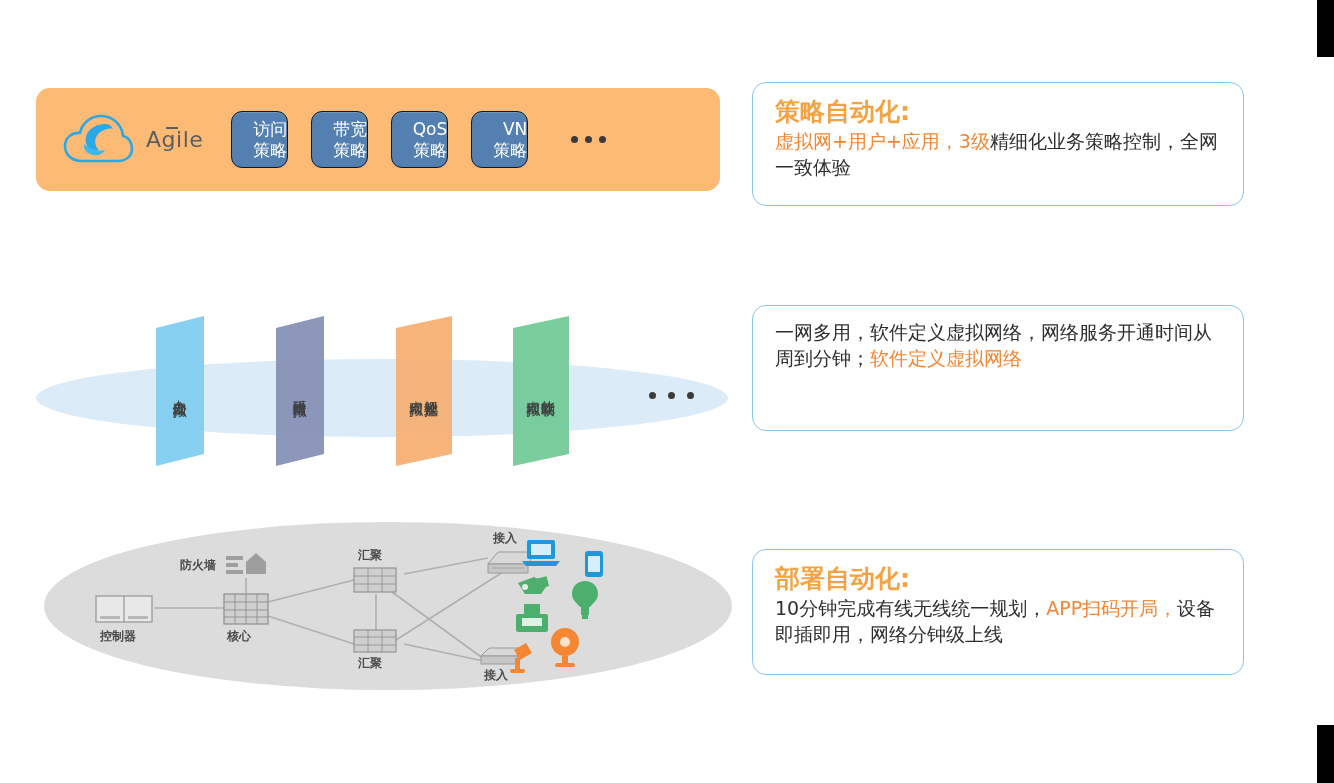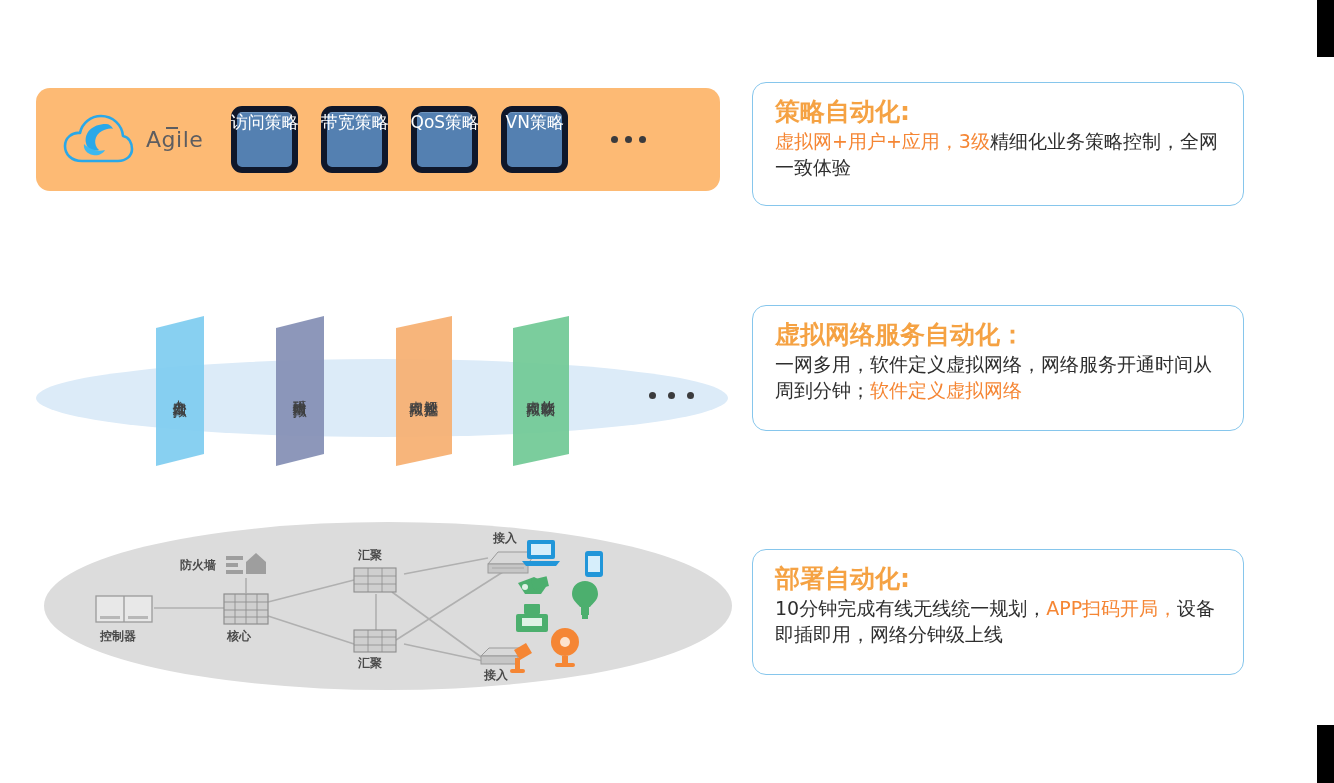--- a/index.html
+++ b/index.html
@@ -90,25 +90,25 @@
     display: flex;
     align-items: center;
     margin-left: 28px;
     gap: 23px;
   }
   .chip {
     width: 55px;
     height: 55px;
     border-radius: 11px;
     background: #5480b1;
-    border: 6px solid #0f172a;
+    border: 1px solid #0f172a;
     color: #ffffff;
     display: flex;
-    flex-direction: row;
-    align-items: flex-start;
+    flex-direction: column;
+    align-items: flex-end;
     justify-content: center;
     font-size: 17px;
     line-height: 1.18;
     box-shadow: inset 0 1px 0 rgba(255,255,255,0.18);
   }
   .chip span { display: block; white-space: nowrap; }
   .ellipsis-dots {
     display: flex;
     gap: 7px;
     margin-left: 20px;
@@ -438,21 +438,20 @@
 </div>
 
 <div class="card c1">
   <div class="card-title">策略自动化:</div>
   <div class="card-body">
     <span></span><span class="hl">虚拟网+用户+应用，3级</span><span>精细化业务策略控制，全网一致体验</span>
   </div>
 </div>
 
 <div class="card c2">
-  <div class="card-title">虚拟网络服务自动化：</div>
   <div class="card-body">
     <span>一网多用，软件定义虚拟网络，网络服务开通时间从周到分钟；</span><span class="hl">软件定义虚拟网络</span><span></span>
   </div>
 </div>
 
 <div class="card c3">
   <div class="card-title">部署自动化:</div>
   <div class="card-body">
     <span>10分钟完成有线无线统一规划，</span><span class="hl">APP扫码开局，</span><span>设备即插即用，网络分钟级上线</span>
   </div>

